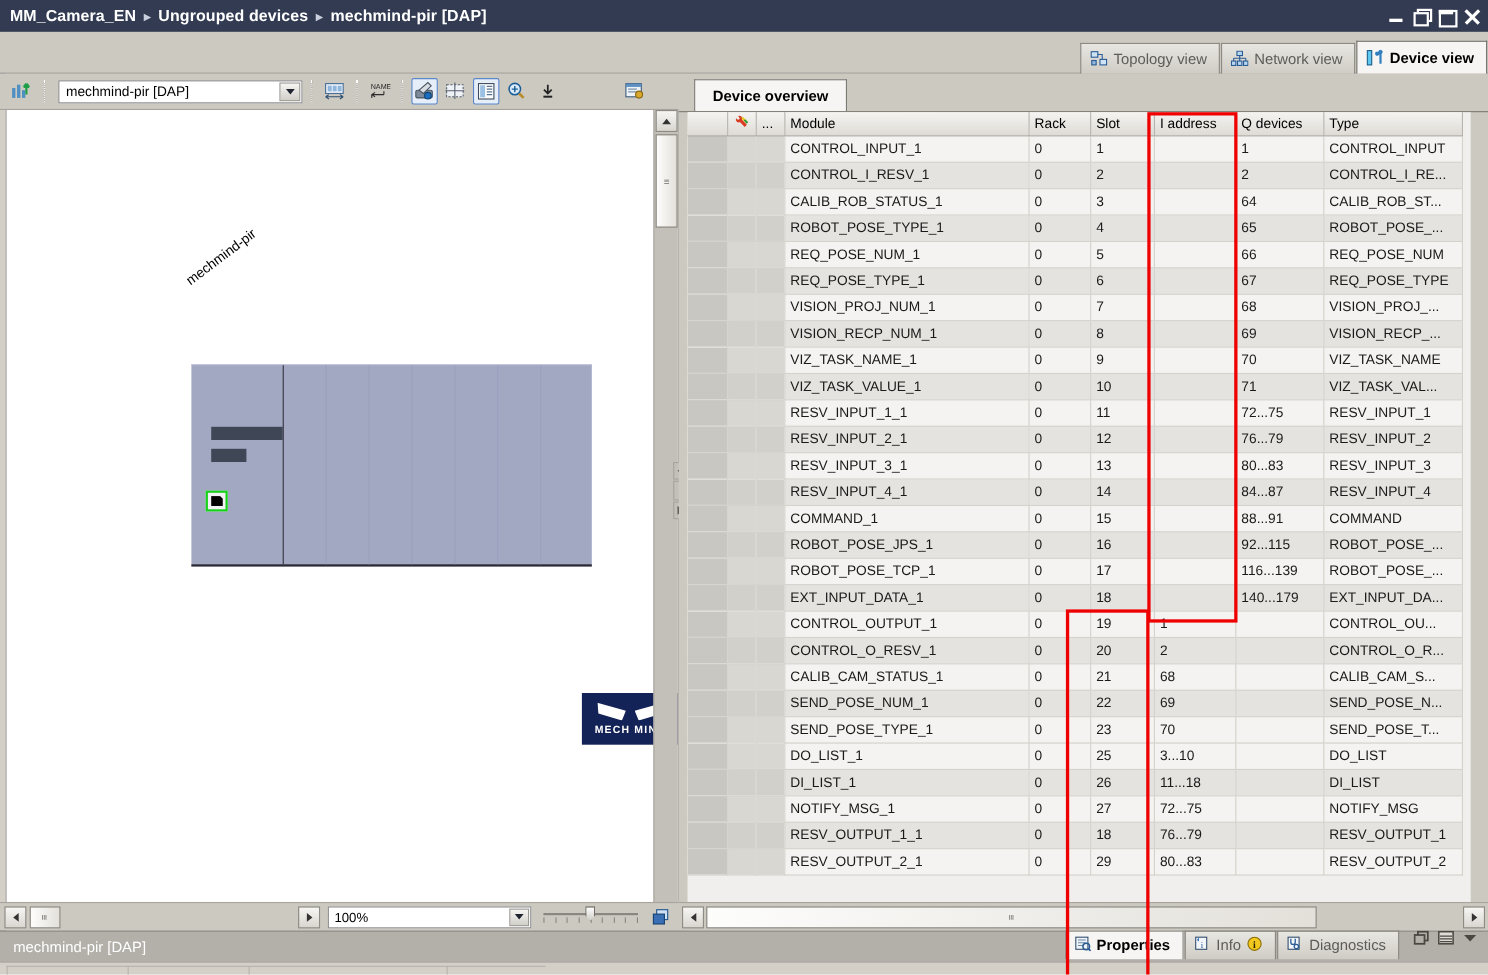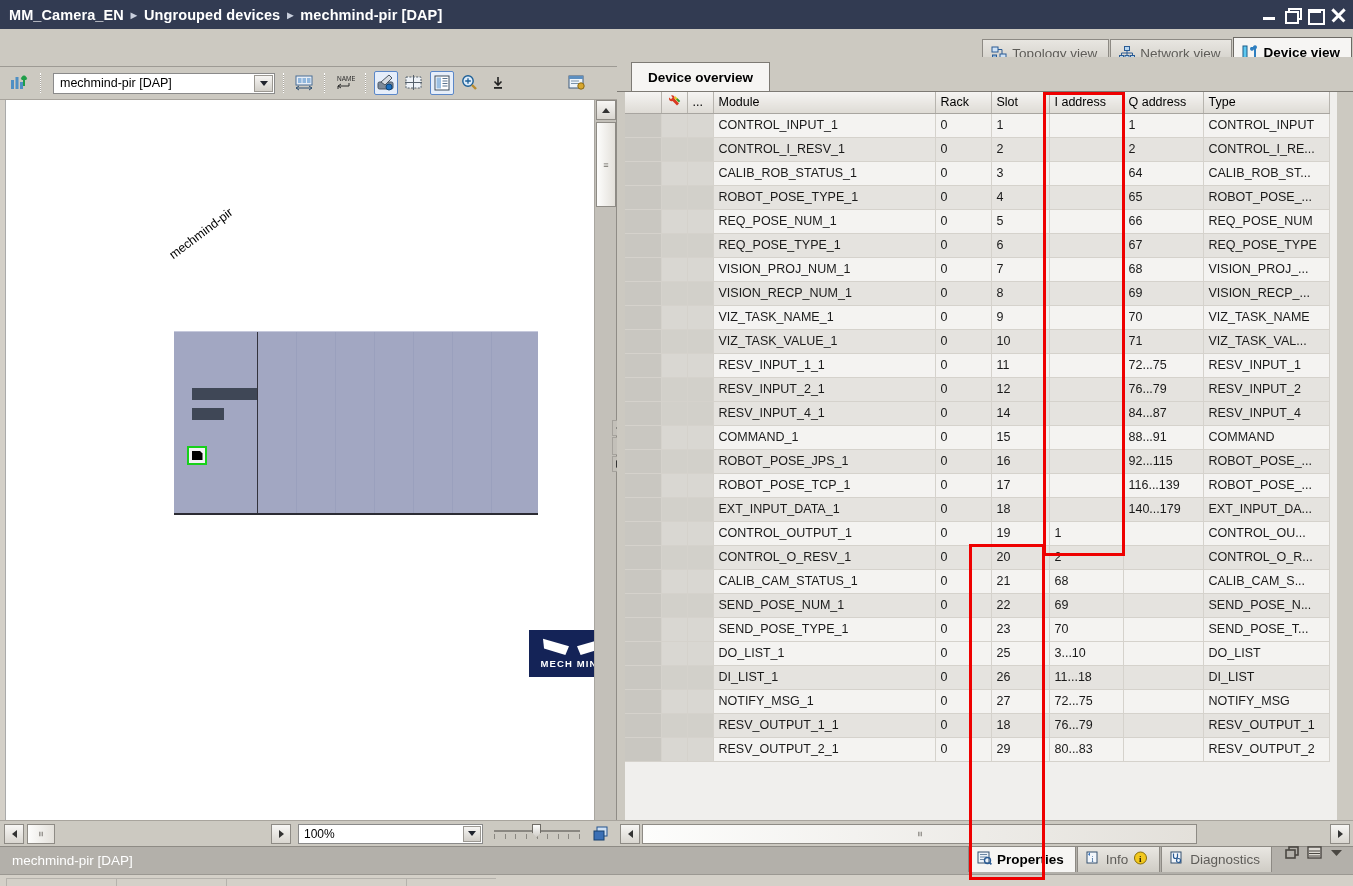--- a/index.html
+++ b/index.html
@@ -188,21 +188,21 @@
   #zoomslider .track { position:absolute; left:0; top:6px; width:86px; height:2px; background:#8a8781; }
   #zoomslider .ticks { position:absolute; left:0; top:10px; width:86px; height:6px;
                        display:flex; justify-content:space-between; }
   #zoomslider .ticks i { width:1px; height:5px; background:#8a8781; display:block; }
   #zoomslider .knob { position:absolute; left:38px; top:0px; width:9px; height:14px;
                       background:linear-gradient(to bottom,#fdfdfc,#cfccc6); border:1px solid #6f6c66;
                       clip-path: polygon(0 0,100% 0,100% 62%,50% 100%,0 62%); cursor:pointer; }
 
   
   #rightpane {
-    position:absolute; left:617px; top:57px; width:736px; height:779px;
+    position:absolute; left:617px; top:67px; width:736px; height:779px;
     background:#ccc9c1;
   }
   #ovtabrow { position:absolute; left:0; top:0; width:736px; height:35px; }
   #ovtab {
     position:absolute; left:14px; top:5px; height:29px;
     background:#f6f5f3; border:1px solid #7d7a74; border-bottom:none;
     display:flex; align-items:center; padding:0 16px;
     font-size:13.5px; font-weight:bold; color:#000; cursor:pointer;
   }
   #ovtabline { position:absolute; left:0; bottom:0; width:736px; height:1px; background:#7d7a74; }
@@ -521,21 +521,21 @@
                   <path d="M8.3 2.2 L12.6 6.4 l-1.5 1.5 L6.9 3.7 Z" fill="#e8c81e"></path>
                   <path d="M10.4 4.3 L13.2 7.1 l-1.3 1.3 L9.1 5.6 Z" fill="#2e9c3d"></path>
                 </svg>
               </span>
             </th>
             <th class="h-dots">...</th>
             <th>Module</th>
             <th>Rack</th>
             <th>Slot</th>
             <th>I address</th>
-            <th>Q address</th>
+            <th>Q devices</th>
             <th>Type</th>
           </tr>
         </thead>
         <tbody id="tbody">
             <tr class="r-even">
               <td class="c-pre"></td>
               <td class="c-flag"></td>
               <td class="c-dots"></td>
               <td class="c-mod">CONTROL_INPUT_1</td>
               <td>0</td>
@@ -657,20 +657,31 @@
             <tr class="r-odd">
               <td class="c-pre"></td>
               <td class="c-flag"></td>
               <td class="c-dots"></td>
               <td class="c-mod">RESV_INPUT_2_1</td>
               <td>0</td>
               <td>12</td>
               <td></td>
               <td>76...79</td>
               <td>RESV_INPUT_2</td>
+            </tr>
+            <tr class="r-even">
+              <td class="c-pre"></td>
+              <td class="c-flag"></td>
+              <td class="c-dots"></td>
+              <td class="c-mod">RESV_INPUT_3_1</td>
+              <td>0</td>
+              <td>13</td>
+              <td></td>
+              <td>80...83</td>
+              <td>RESV_INPUT_3</td>
             </tr>
             <tr class="r-odd">
               <td class="c-pre"></td>
               <td class="c-flag"></td>
               <td class="c-dots"></td>
               <td class="c-mod">RESV_INPUT_4_1</td>
               <td>0</td>
               <td>14</td>
               <td></td>
               <td>84...87</td>

